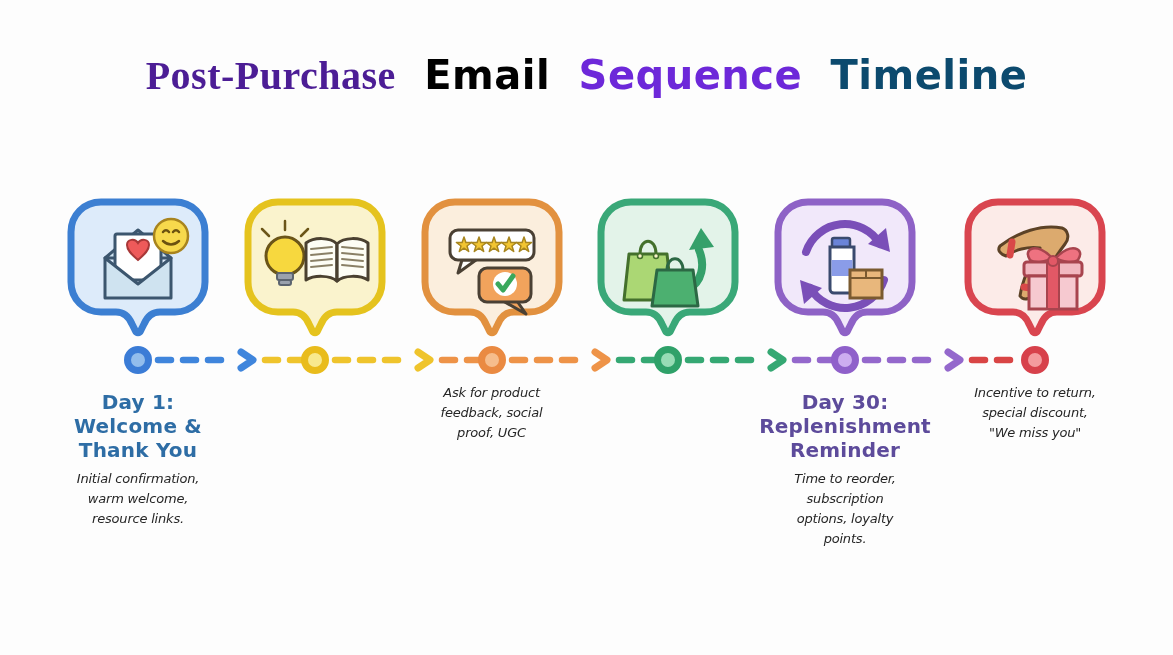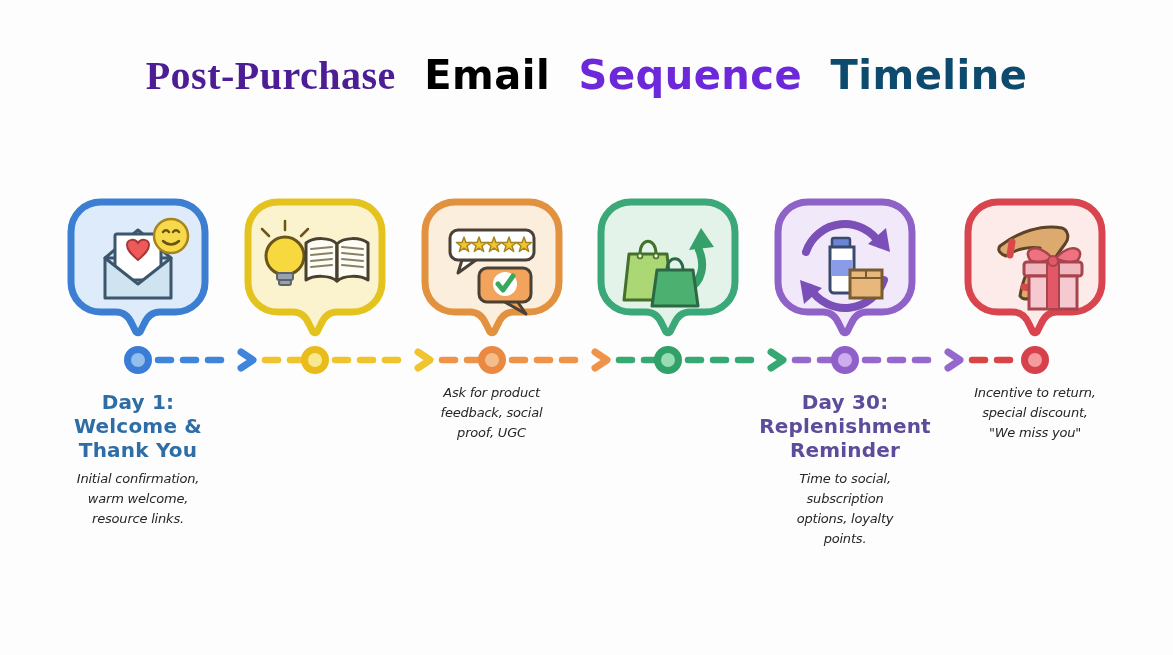--- a/index.html
+++ b/index.html
@@ -210,21 +210,21 @@
         <span class="dot"></span>
         <svg class="connector" width="166" height="26" viewBox="0 0 166 26">
           <line class="dashA" x1="5" y1="13" x2="80" y2="13"></line>
           <path class="arrowhead" d="M88 5 L100 13 L88 21"></path>
           <line class="dashB" x1="112" y1="13" x2="155" y2="13" style="stroke: rgb(217, 69, 69);"></line>
         </svg>
       </div>
       <h2 class="heading">Day 30:
 Replenishment
 Reminder</h2>
-      <p class="desc">Time to social,
+      <p class="desc">Time to reorder,
 subscription
 options, loyalty
 points.</p>
     </section>
 
     <section class="col" style="--border: #d9454f; --fill: #fcebe8; --dash: #d94545; --ring: #d7414b; --dotfill: #f49b9e; --heading: #b42c3e;">
       <svg class="bubble" viewBox="0 0 150 150" width="150" height="150">
         <path class="bubble-shape" d="M38 8 H112 C129 8 142 21 142 38 V88 C142 105 129 118 112 118 H97 C89 118 84 123 81 130 L78 136 C76.5 139.5 73.5 139.5 72 136 L69 130 C66 123 61 118 53 118 H38 C21 118 8 105 8 88 V38 C8 21 21 8 38 8 Z"></path>
         <g>
           <path d="M40 52 C58 38 82 30 102 34 C108 36 110 44 105 50 C96 62 84 80 76 98 C73 104 64 108 60 102 C62 88 70 68 80 54 C68 52 54 56 46 62 C40 60 37 56 40 52 Z" fill="#dcaa6e" stroke="#5c4226" stroke-width="3" stroke-linejoin="round"></path>

